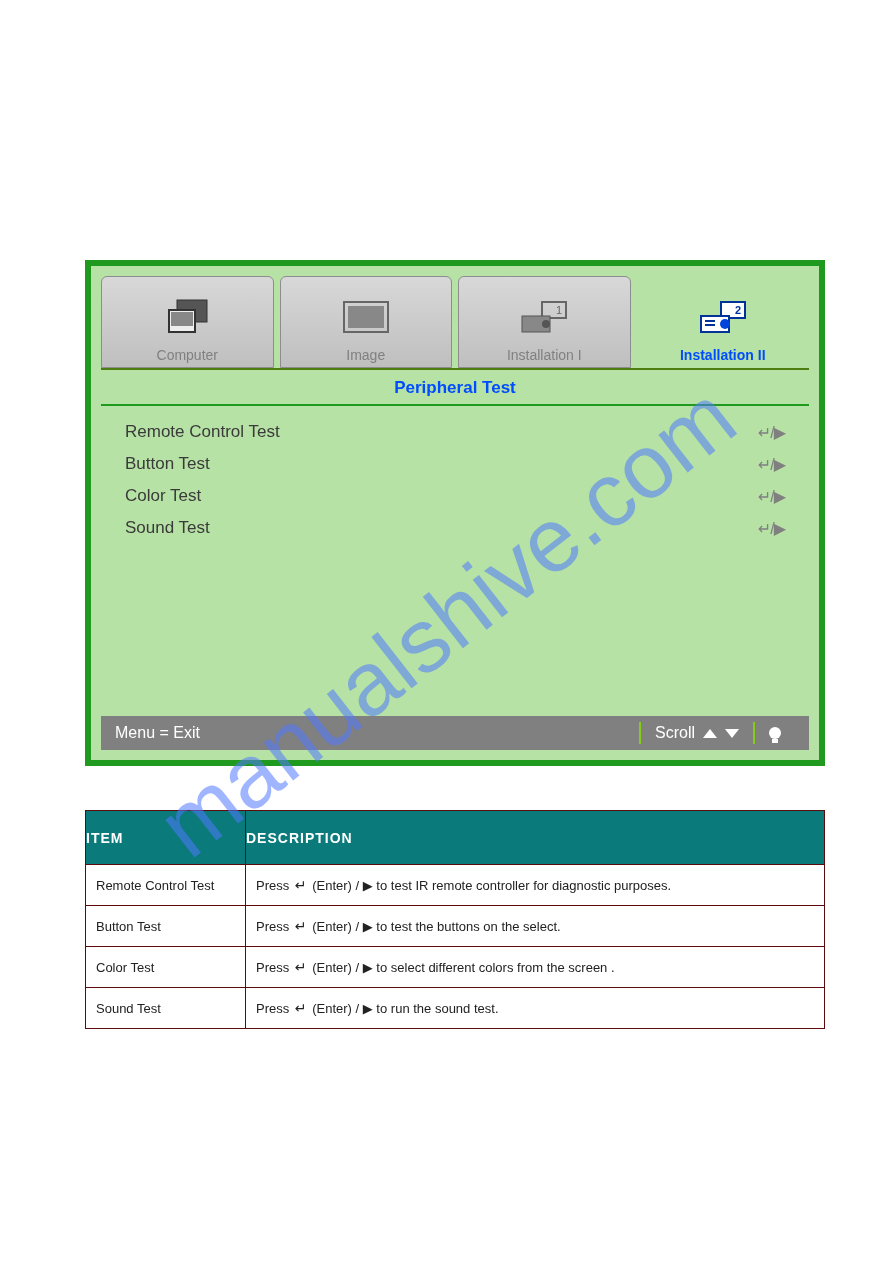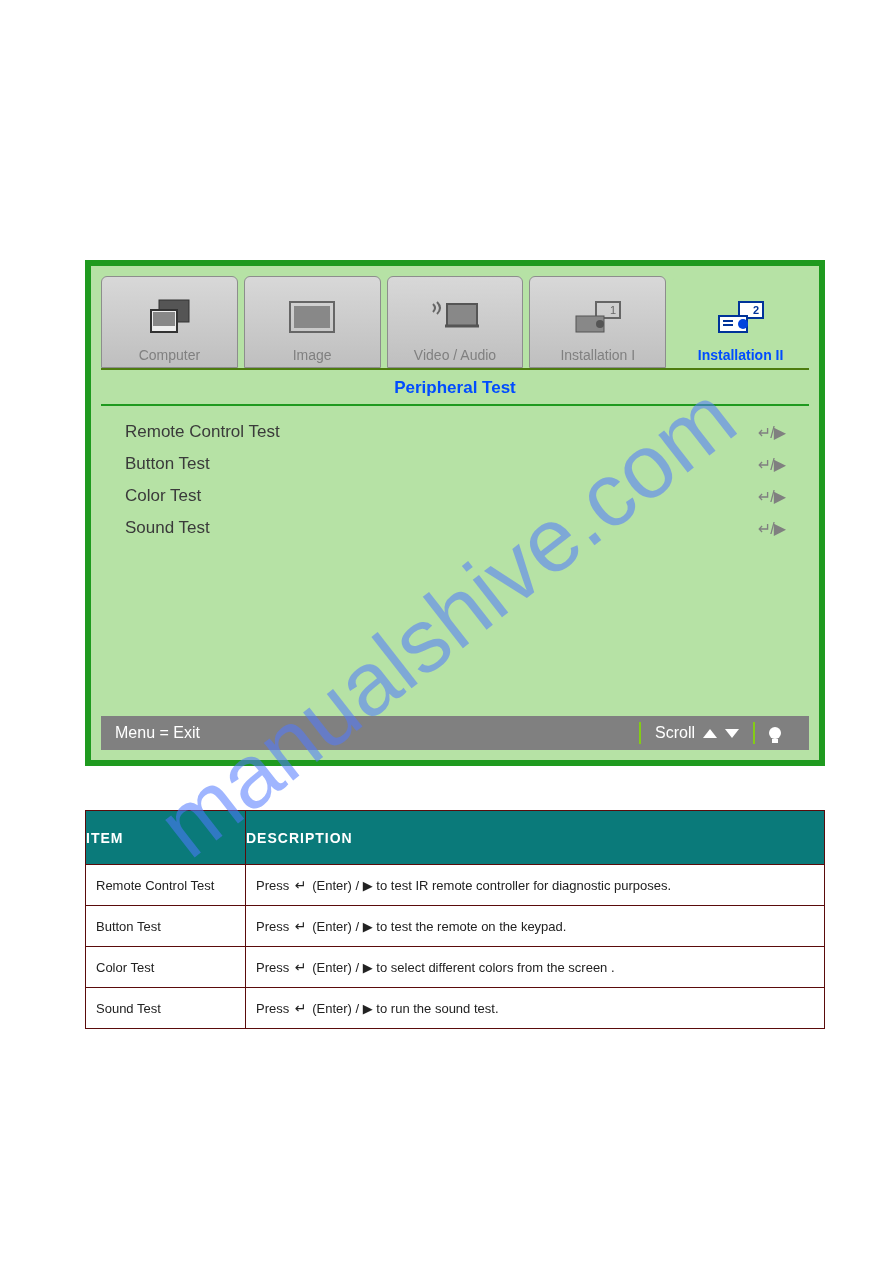--- a/index.html
+++ b/index.html
@@ -177,30 +177,20 @@
             <svg width="48" height="36" viewBox="0 0 48 36">
                 <rect x="2" y="2" width="44" height="30" fill="none" stroke="#666" stroke-width="2"></rect>
                 <rect x="6" y="6" width="36" height="22" fill="#888"></rect>
               </svg>
           </div>
           <span>Image</span>
         </div>
         <div class="tab">
           <div class="icon-box">
             <svg width="52" height="36" viewBox="0 0 52 36">
-                <path d="M4 12 Q 8 8 4 4 M8 14 Q 14 8 8 2" fill="none" stroke="#666" stroke-width="2"></path>
-                <rect x="18" y="4" width="30" height="22" fill="#888" stroke="#555" stroke-width="2"></rect>
-                <line x1="16" y1="26" x2="50" y2="26" stroke="#555" stroke-width="3"></line>
-              </svg>
-          </div>
-          <span>Video / Audio</span>
-        </div>
-        <div class="tab">
-          <div class="icon-box">
-            <svg width="52" height="36" viewBox="0 0 52 36">
                 <rect x="24" y="2" width="24" height="16" fill="none" stroke="#666" stroke-width="2"></rect>
                 <text x="44" y="14" font-size="11" fill="#666" text-anchor="end">1</text>
                 <rect x="4" y="16" width="28" height="16" fill="#888" stroke="#555"></rect>
                 <circle cx="28" cy="24" r="4" fill="#555"></circle>
               </svg>
           </div>
           <span>Installation I</span>
         </div>
         <div class="tab active">
           <div class="icon-box">
@@ -261,21 +251,21 @@
         <th>DESCRIPTION</th>
       </tr>
     </thead>
     <tbody>
       <tr>
         <td>Remote Control Test</td>
         <td><span>Press </span><span class="enter-glyph">↵</span><span> (Enter) / ▶ to test IR remote controller for diagnostic purposes.</span></td>
       </tr>
       <tr>
         <td>Button Test</td>
-        <td><span>Press </span><span class="enter-glyph">↵</span><span> (Enter) / ▶ to test the remote on the keypad.</span></td>
+        <td><span>Press </span><span class="enter-glyph">↵</span><span> (Enter) / ▶ to test the buttons on the select.</span></td>
       </tr>
       <tr>
         <td>Color Test</td>
         <td><span>Press </span><span class="enter-glyph">↵</span><span> (Enter) / ▶ to select different colors from the screen .</span></td>
       </tr>
       <tr>
         <td>Sound Test</td>
         <td><span>Press </span><span class="enter-glyph">↵</span><span> (Enter) / ▶ to run the sound test.</span></td>
       </tr>
     </tbody>

